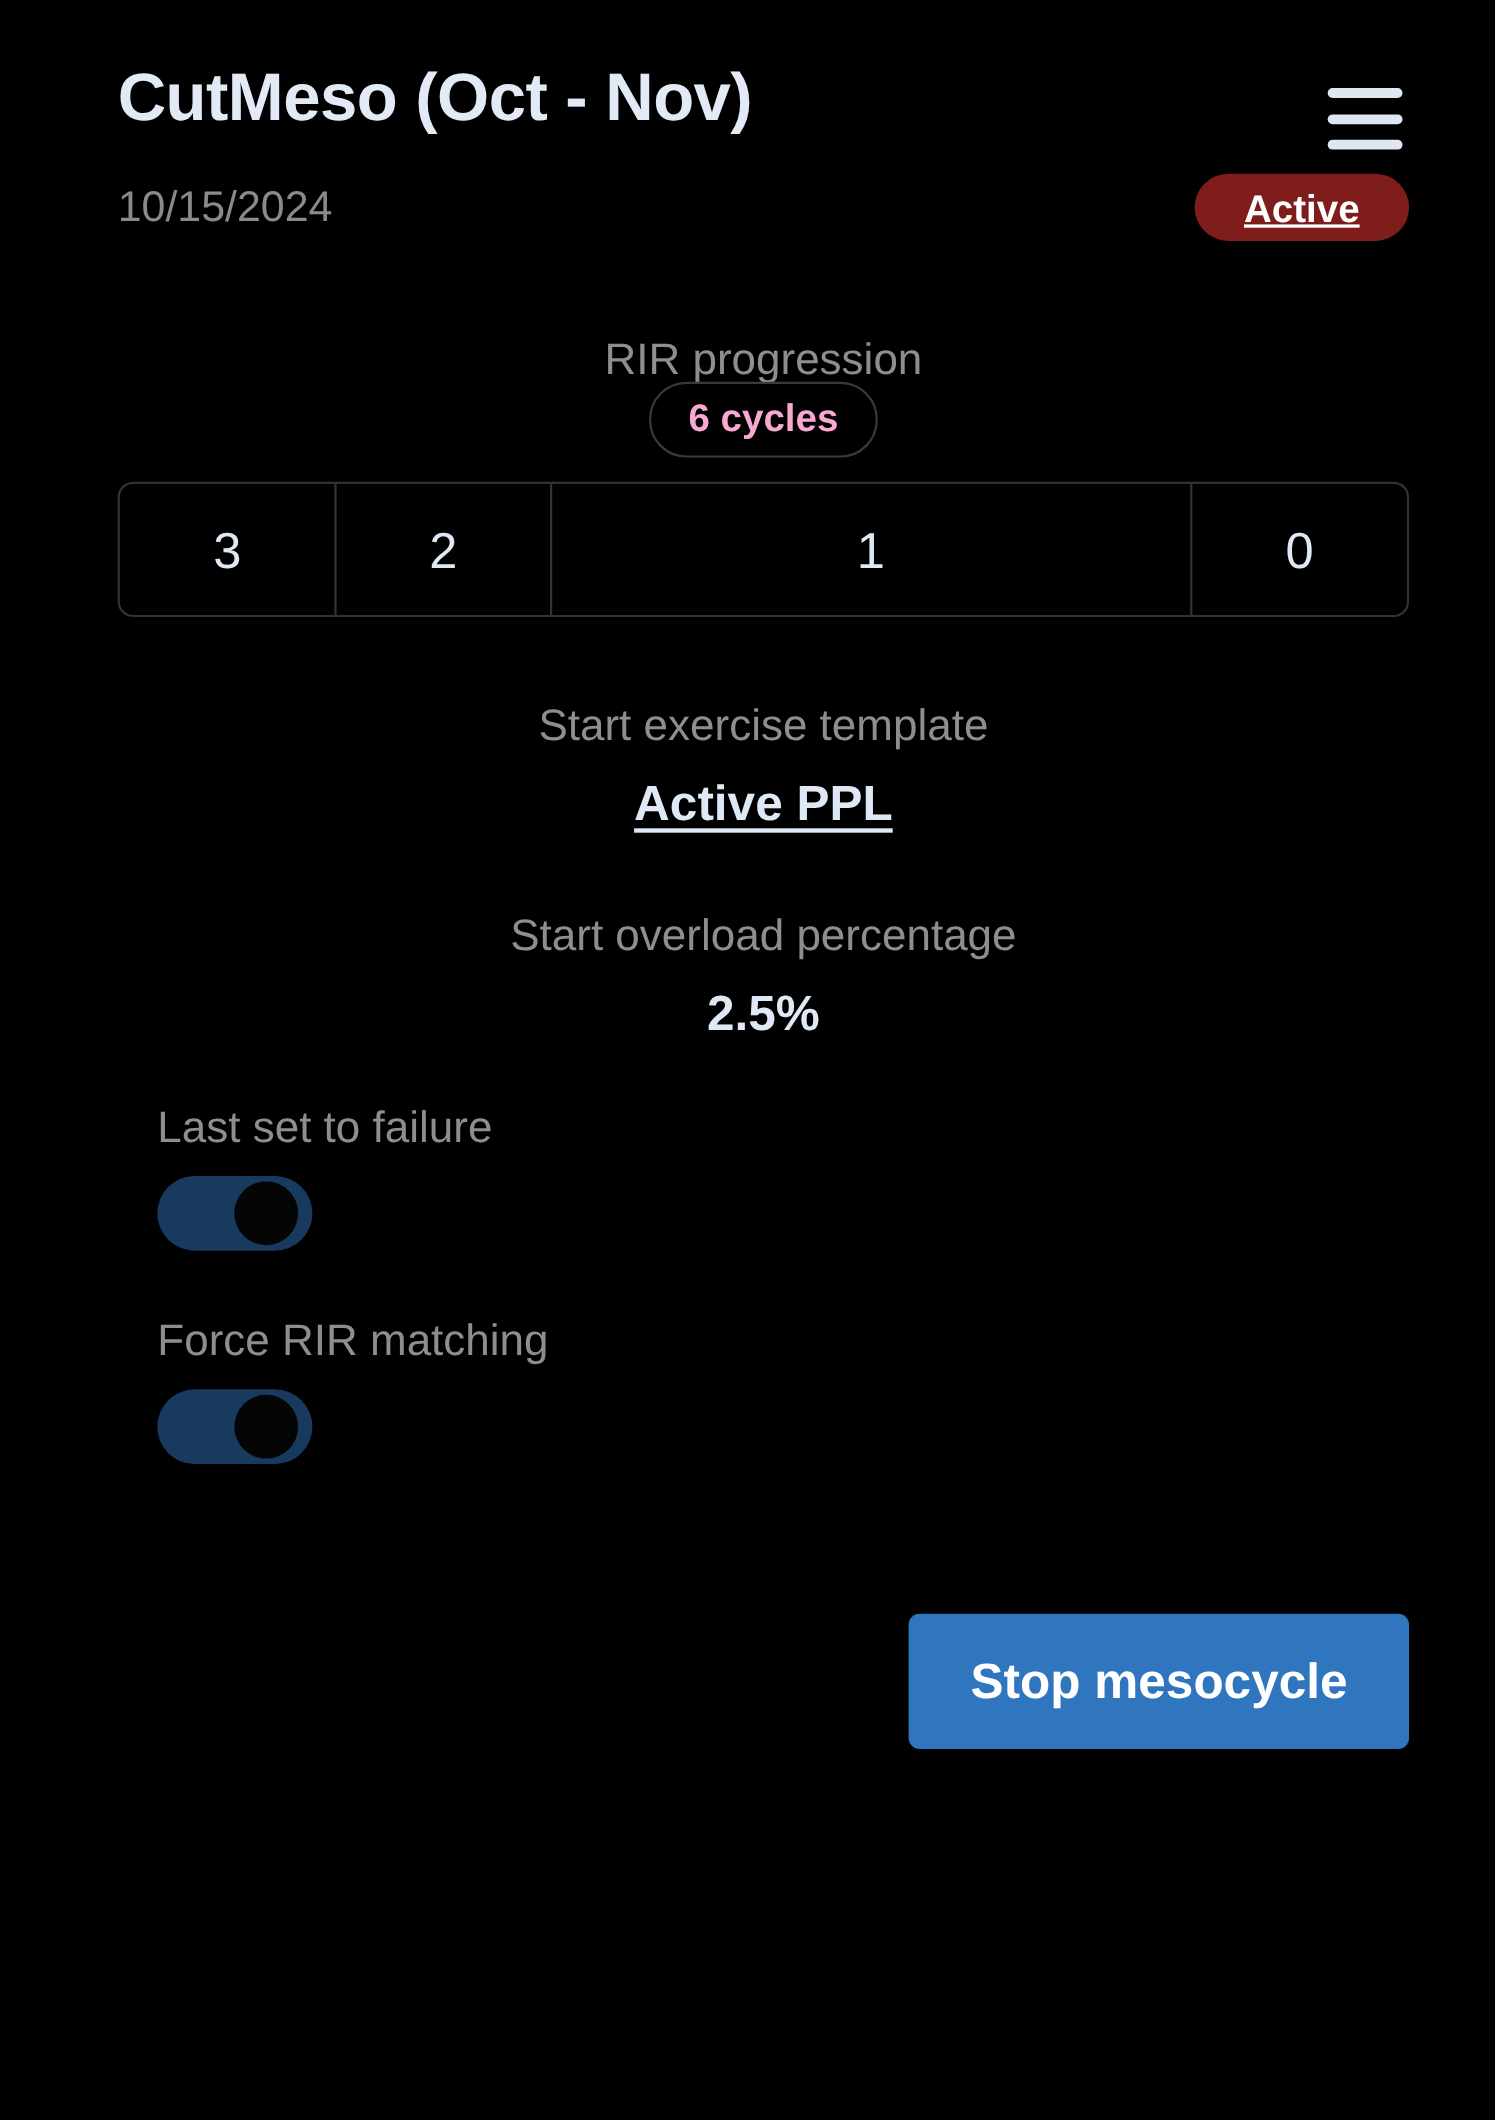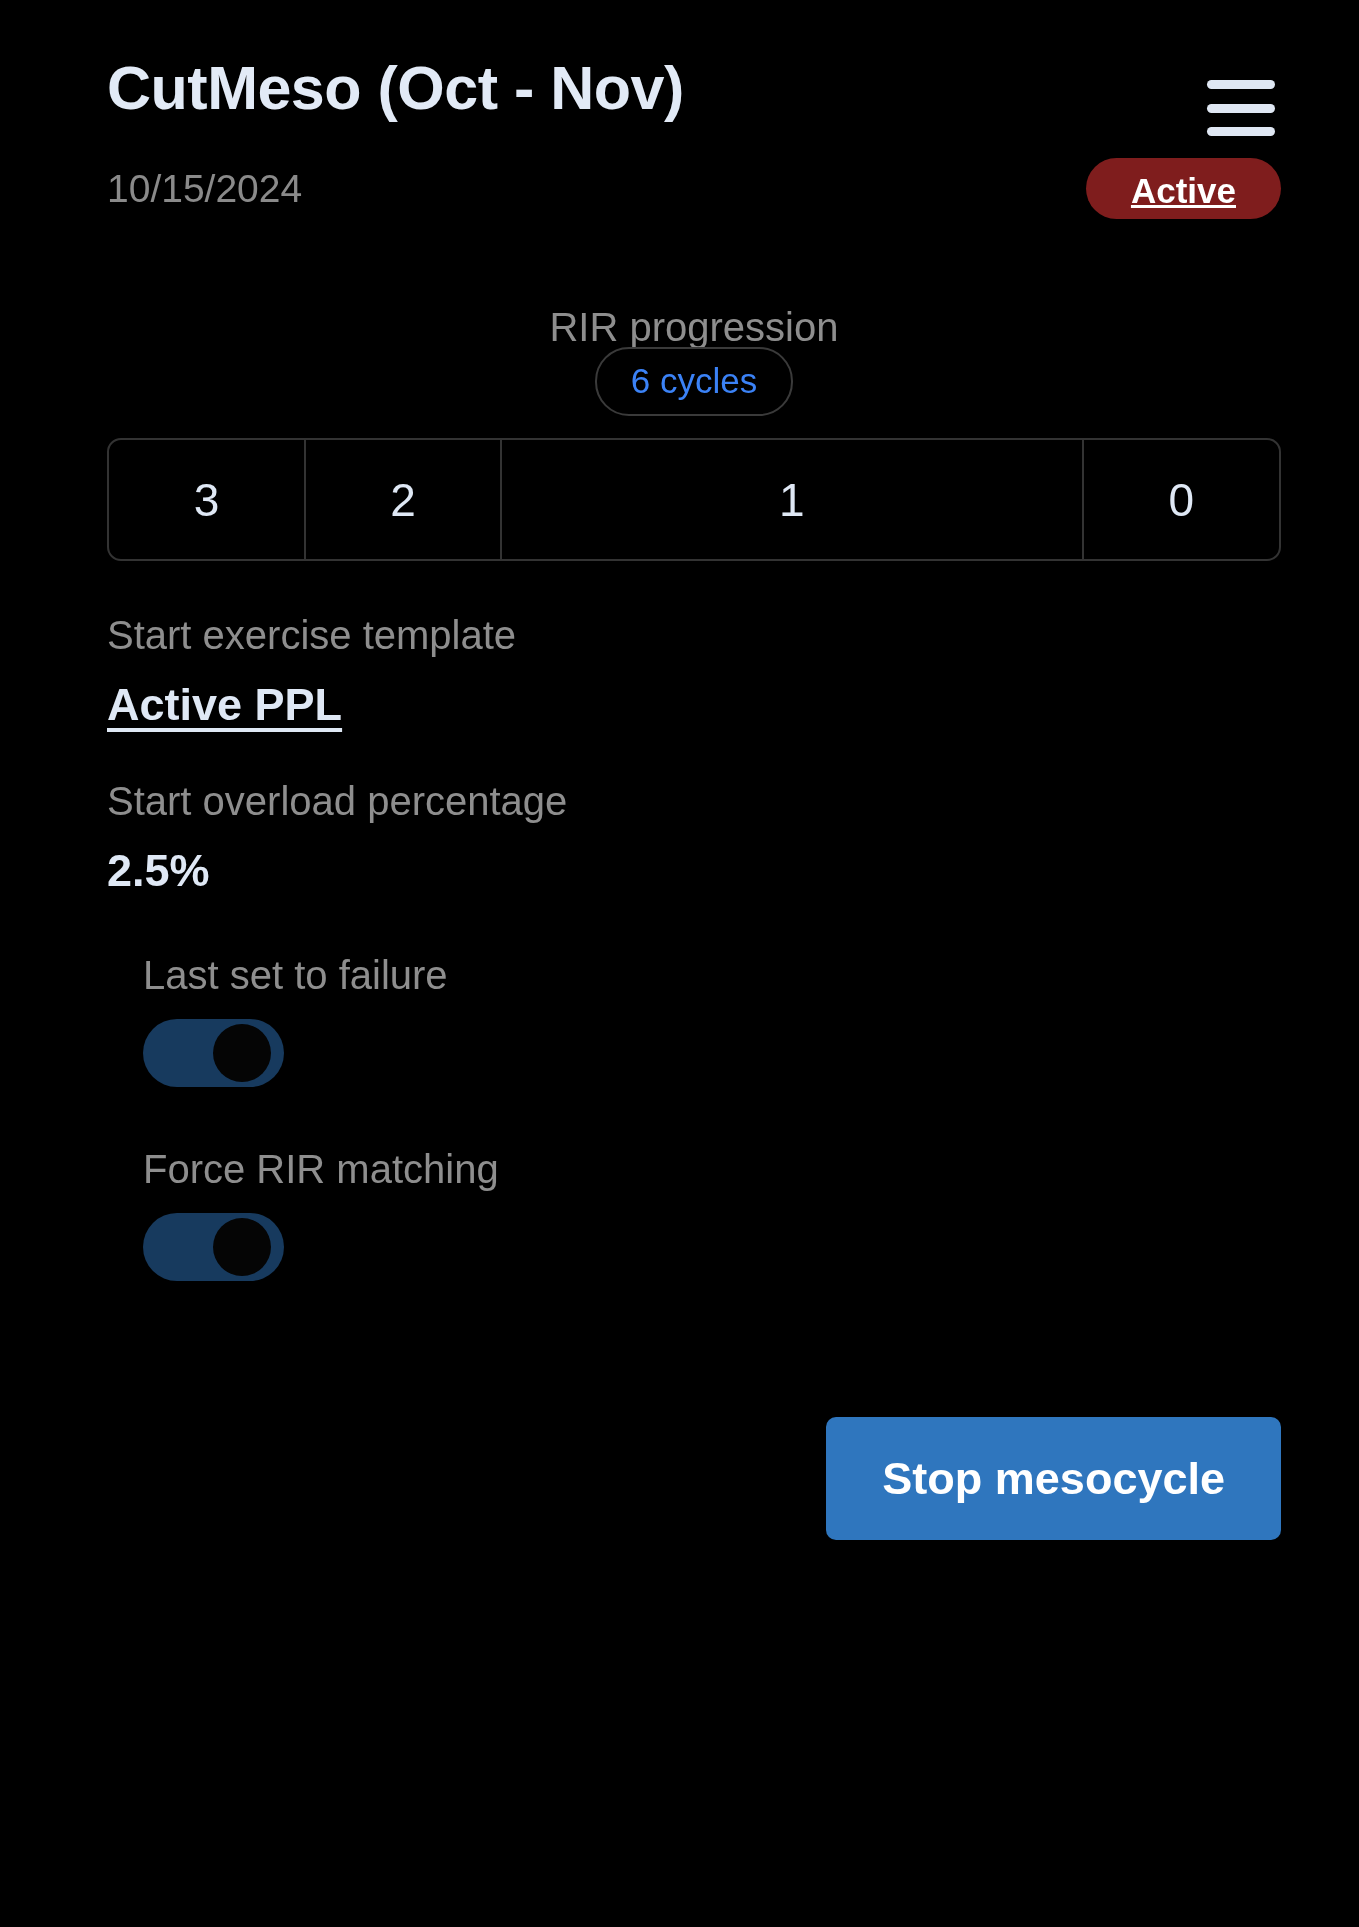--- a/index.html
+++ b/index.html
@@ -91,23 +91,23 @@
     flex-direction: column;
   }
   .rir-label {
     font-size: 40px;
     color: #8e8e8e;
     line-height: 1;
   }
   .cycles-chip {
     border: 2px solid #3a3a3a;
     border-radius: 34px;
-    color: #3b82f6;
+    color: #f9a8d4;
     font-size: 35px;
-    font-weight: normal;
+    font-weight: bold;
     padding: 14px 34px 16px 34px;
     line-height: 1;
   }
 
   .rir-bar {
     margin-top: 22px;
     display: flex;
     border: 2px solid #333333;
     border-radius: 14px;
     height: 119px;
@@ -119,21 +119,22 @@
     justify-content: center;
     color: #dfe8f5;
     font-size: 46px;
     border-right: 2px solid #333333;
     box-sizing: border-box;
   }
   .rir-cell:last-child { border-right: none; }
 
   
   .field {
-    margin-top: 54px;
+    margin-top: 79px;
+    text-align: center;
   }
   .field-label {
     font-size: 40px;
     color: #8e8e8e;
     line-height: 1;
   }
   .field-value {
     font-size: 45px;
     font-weight: bold;
     color: #dfe8f5;

